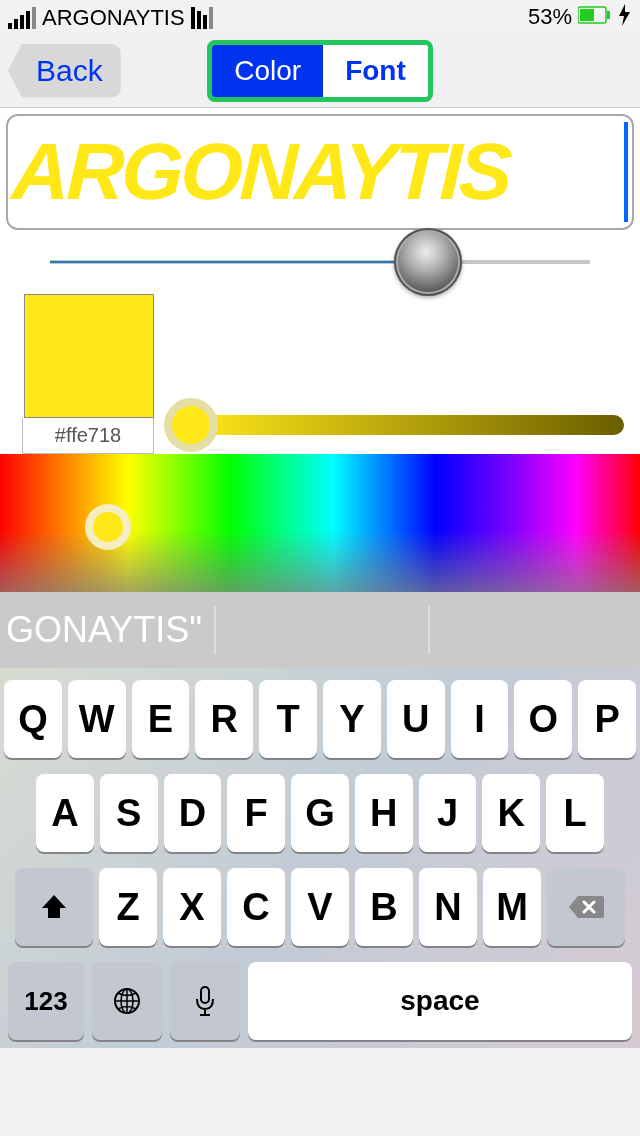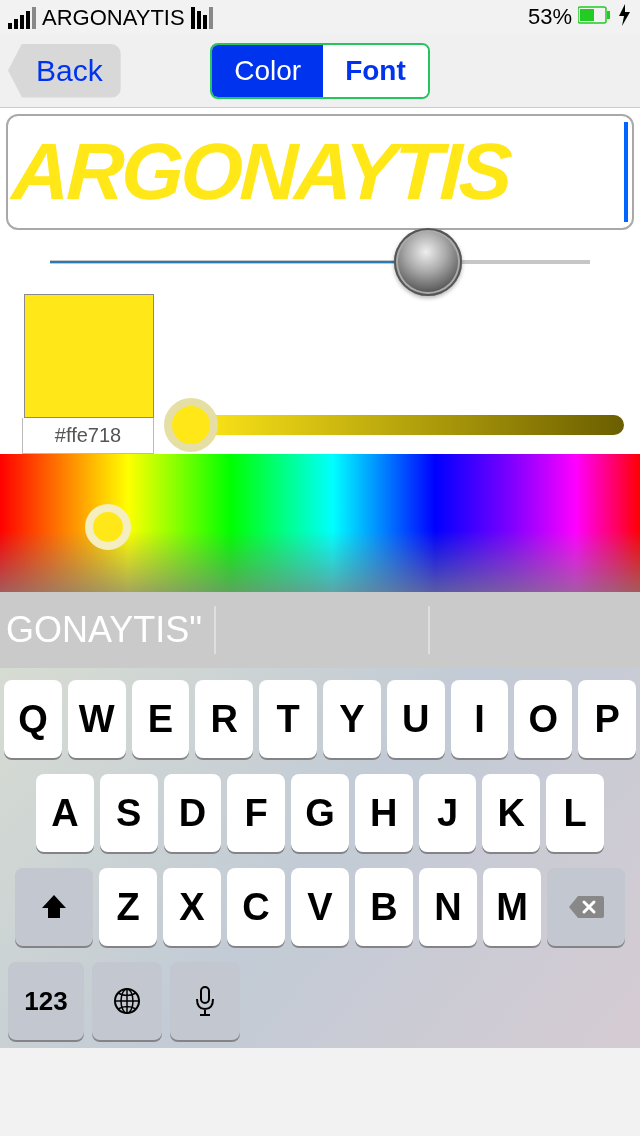--- a/index.html
+++ b/index.html
@@ -8,21 +8,21 @@
   .status-bar { display:flex; align-items:center; justify-content:space-between; padding:4px 8px 2px 8px; font-size:22px; background:#f2f2f2;}
   .status-left { display:flex; align-items:center; gap:6px;}
   .status-right { display:flex; align-items:flex-start; gap:6px;}
   .signal {display:flex; align-items:flex-end; gap:2px;}
   .signal span {width:4px; background:#000;}
   .signal span.off{background:#888;}
   .battery-icon {display:inline-block;}
 
   .nav-bar { display:flex; align-items:center; justify-content:center; position:relative; height:74px; background:#f0f0f0; border-bottom:1px solid #ccc;}
   .back-btn { position:absolute; left:8px; display:flex; align-items:center; background:#d8d8d8; height:54px; padding:0 18px 0 28px; border-radius:10px; color:#0033ee; font-size:30px; clip-path: polygon(14px 0, 100% 0, 100% 100%, 14px 100%, 0 50%);}
-  .seg { display:flex; border:2px solid #22c55e; border-radius:8px; overflow:hidden;}
+  .seg { display:flex; border:5px solid #22c55e; border-radius:8px; overflow:hidden;}
   .seg div{ padding:10px 22px; font-size:28px;}
   .seg .active{ background:#0033ee; color:#fff;}
   .seg .inactive{ background:#fff; color:#0033ee; font-weight:600;}
 
   .content { background:#fff; padding:6px 6px 0 6px;}
   .text-field { border:2px solid #a9a9a9; border-radius:12px; padding:6px 4px; display:flex; align-items:center;}
   .text-field .txt { flex:1; font-size:80px; line-height:1; font-weight:900; letter-spacing:-3px; color:#ffe718; font-style:italic; font-family: Impact, Arial Black, sans-serif; white-space:nowrap; transform:skewX(-2deg);}
   .caret { width:4px; height:100px; background:#0066ff; margin-left:2px;}
 
   .slider-row { padding:30px 44px 12px 44px;}
@@ -214,14 +214,15 @@
       <path d="M3 15 H27 M15 3 V27 M6 7 Q15 12 24 7 M6 23 Q15 18 24 23" fill="none" stroke="#000" stroke-width="1.5"></path>
       <ellipse cx="15" cy="15" rx="6" ry="12" fill="none" stroke="#000" stroke-width="1.5"></ellipse>
         </svg>
     </div>
     <div class="key k-mic" style="background:#c3c7cf">
       <svg width="22" height="32">
           <rect x="7" y="2" width="8" height="16" rx="4" fill="none" stroke="#000" stroke-width="2"></rect>
       <path d="M3 14 Q3 24 11 24 Q19 24 19 14 M11 24 V30 M6 30 H16" fill="none" stroke="#000" stroke-width="2"></path>
         </svg>
     </div>
+    <div class="key k-space">space</div>
   </div>
 </div>
 
 </body></html>

